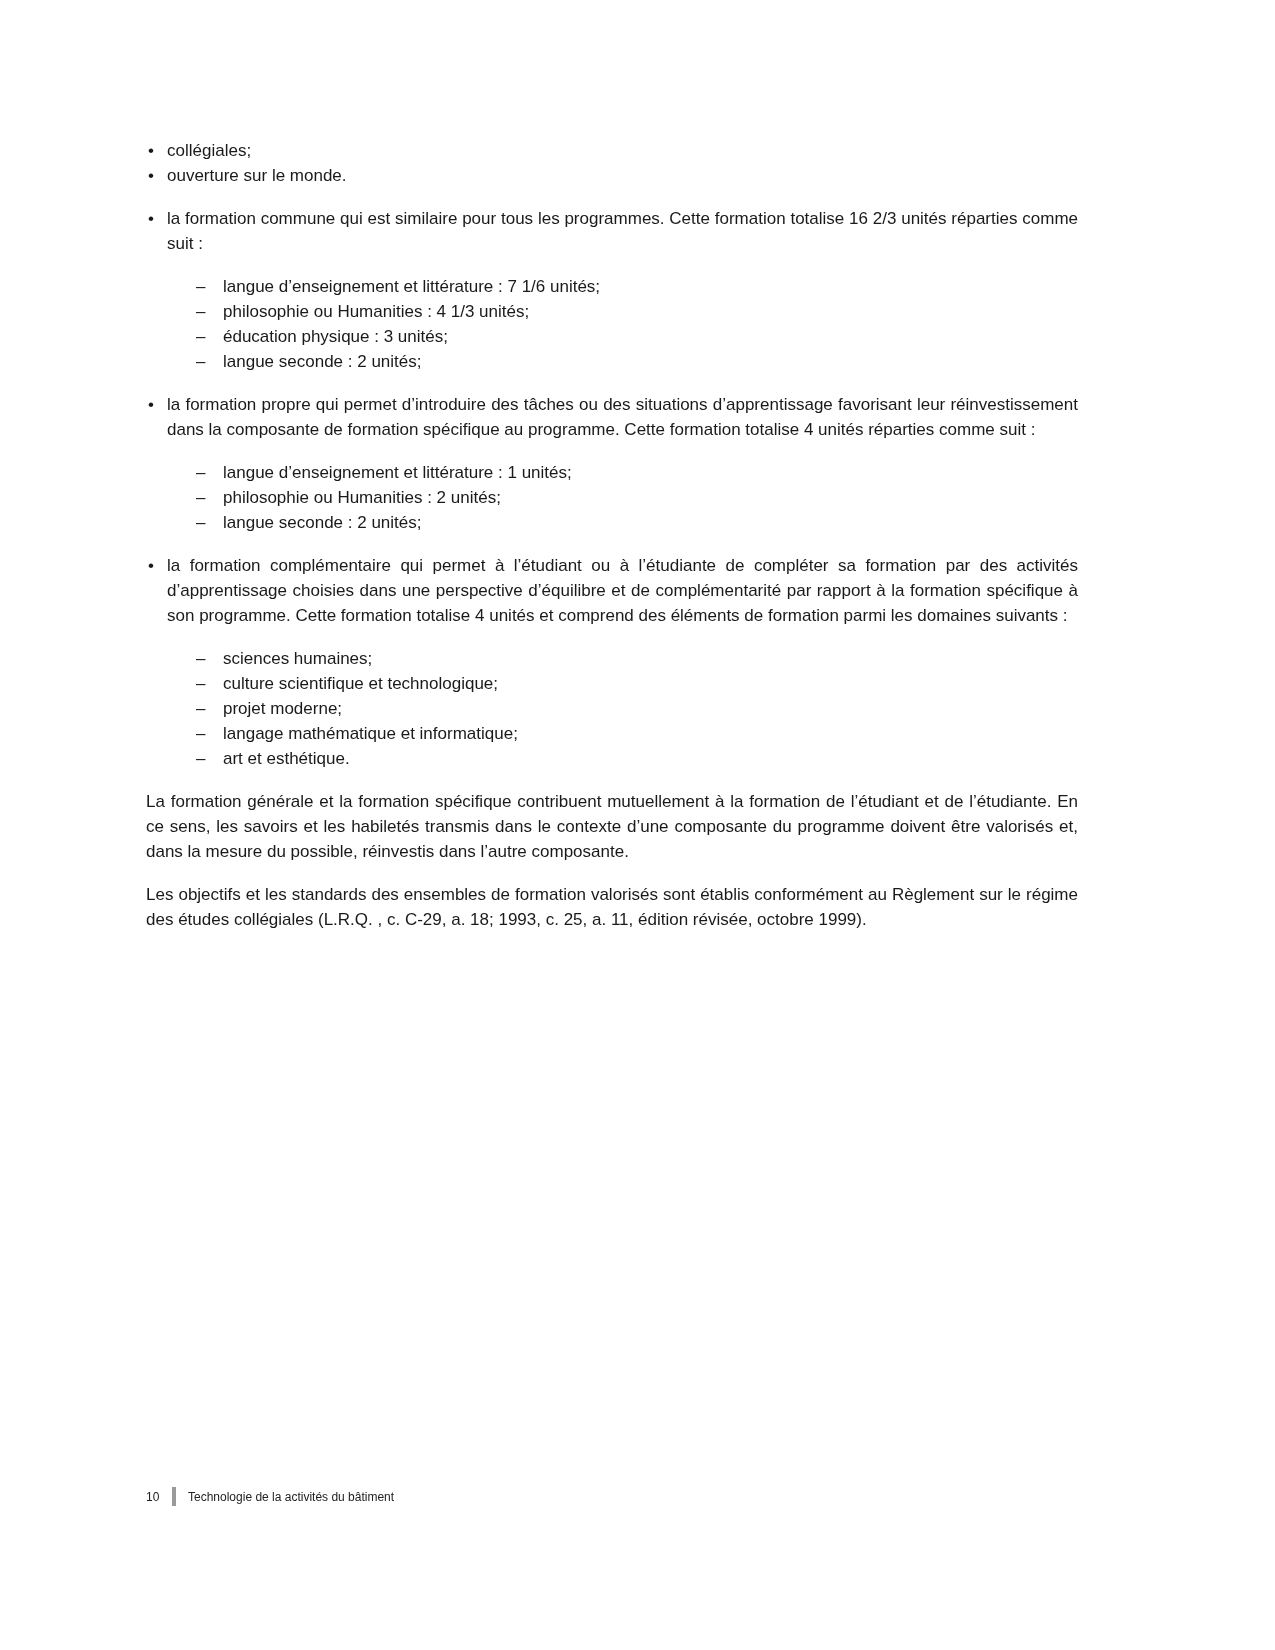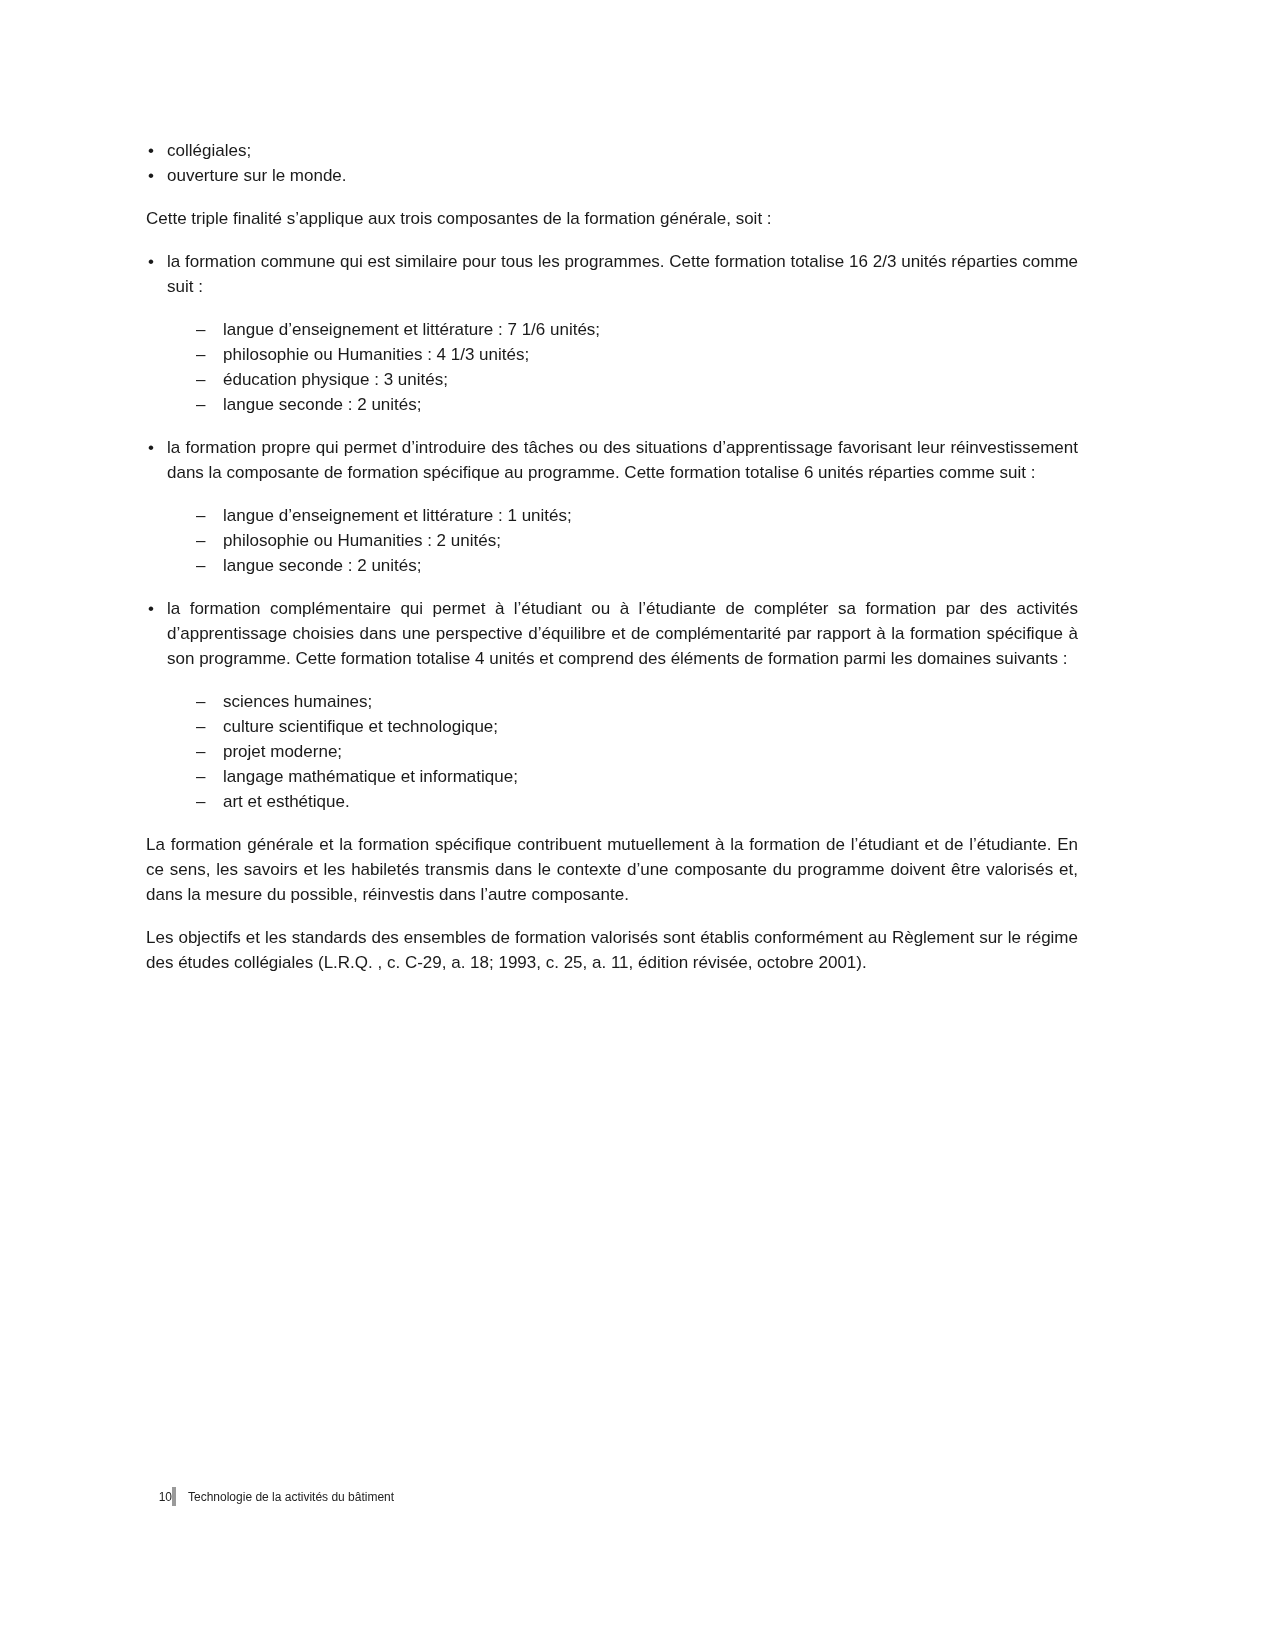--- a/index.html
+++ b/index.html
@@ -67,21 +67,20 @@
     left: 146px;
     top: 1487px;
     display: flex;
     align-items: center;
     font-size: 12px;
     line-height: 18px;
     color: #222222;
   }
   .footer .page-num {
     width: 26px;
-    text-align: right;
   }
   .footer .rule {
     width: 4px;
     height: 19px;
     background: #9a9a9a;
     margin-right: 12px;
   }
 </style>
 </head>
 <body>
@@ -93,21 +92,20 @@
       <div class="bullet-item tight">
         <span class="marker">•</span>
         <span>collégiales;</span>
       </div>
       <div class="bullet-item tight">
         <span class="marker">•</span>
         <span>ouverture sur le monde.</span>
       </div>
     </div>
 
-    <p class="para">Cette triple finalité s’applique aux trois composantes de la formation générale, soit :</p>
 
     <div class="bullet-item">
       <span class="marker">•</span>
       <span>la formation commune qui est similaire pour tous les programmes. Cette formation totalise 16 2/3 unités réparties comme suit :</span>
     </div>
     <div class="dash-list">
       <div class="dash-item">
         <span class="marker">–</span>
         <span><span>langue d’enseignement et littérature : 7 1/6 unités;</span><span class="italic"></span><span></span></span>
       </div>
@@ -120,21 +118,21 @@
         <span><span>éducation physique : 3 unités;</span><span class="italic"></span><span></span></span>
       </div>
       <div class="dash-item">
         <span class="marker">–</span>
         <span><span>langue seconde : 2 unités;</span><span class="italic"></span><span></span></span>
       </div>
     </div>
 
     <div class="bullet-item">
       <span class="marker">•</span>
-      <span>la formation propre qui permet d’introduire des tâches ou des situations d’apprentissage favorisant leur réinvestissement dans la composante de formation spécifique au programme. Cette formation totalise 6 unités réparties comme suit :</span>
+      <span>la formation propre qui permet d’introduire des tâches ou des situations d’apprentissage favorisant leur réinvestissement dans la composante de formation spécifique au programme. Cette formation totalise 4 unités réparties comme suit :</span>
     </div>
     <div class="dash-list">
       <div class="dash-item">
         <span class="marker">–</span>
         <span><span>langue d’enseignement et littérature : 1 unités;</span><span class="italic"></span><span></span></span>
       </div>
       <div class="dash-item">
         <span class="marker">–</span>
         <span><span>philosophie ou </span><span class="italic">Humanities</span><span> : 2 unités;</span></span>
       </div>
@@ -165,21 +163,21 @@
         <span class="marker">–</span>
         <span><span>langage mathématique et informatique;</span><span class="italic"></span><span></span></span>
       </div>
       <div class="dash-item">
         <span class="marker">–</span>
         <span><span>art et esthétique.</span><span class="italic"></span><span></span></span>
       </div>
     </div>
 
     <p class="para">La formation générale et la formation spécifique contribuent mutuellement à la formation de l’étudiant et de l’étudiante. En ce sens, les savoirs et les habiletés transmis dans le contexte d’une composante du programme doivent être valorisés et, dans la mesure du possible, réinvestis dans l’autre composante.</p>
-    <p class="para"><span>Les objectifs et les standards des ensembles de formation valorisés sont établis conformément au </span><span class="italic">Règlement sur le régime des études collégiales</span><span> (L.R.Q. , c. C-29, a. 18; 1993, c. 25, a. 11, édition révisée, octobre 2001).</span></p>
+    <p class="para"><span>Les objectifs et les standards des ensembles de formation valorisés sont établis conformément au </span><span class="italic">Règlement sur le régime des études collégiales</span><span> (L.R.Q. , c. C-29, a. 18; 1993, c. 25, a. 11, édition révisée, octobre 1999).</span></p>
 
   </div>
 
   <div class="footer">
     <span class="page-num">10</span>
     <span class="rule"></span>
     <span>Technologie de la activités du bâtiment</span>
   </div>
 </div>
 

